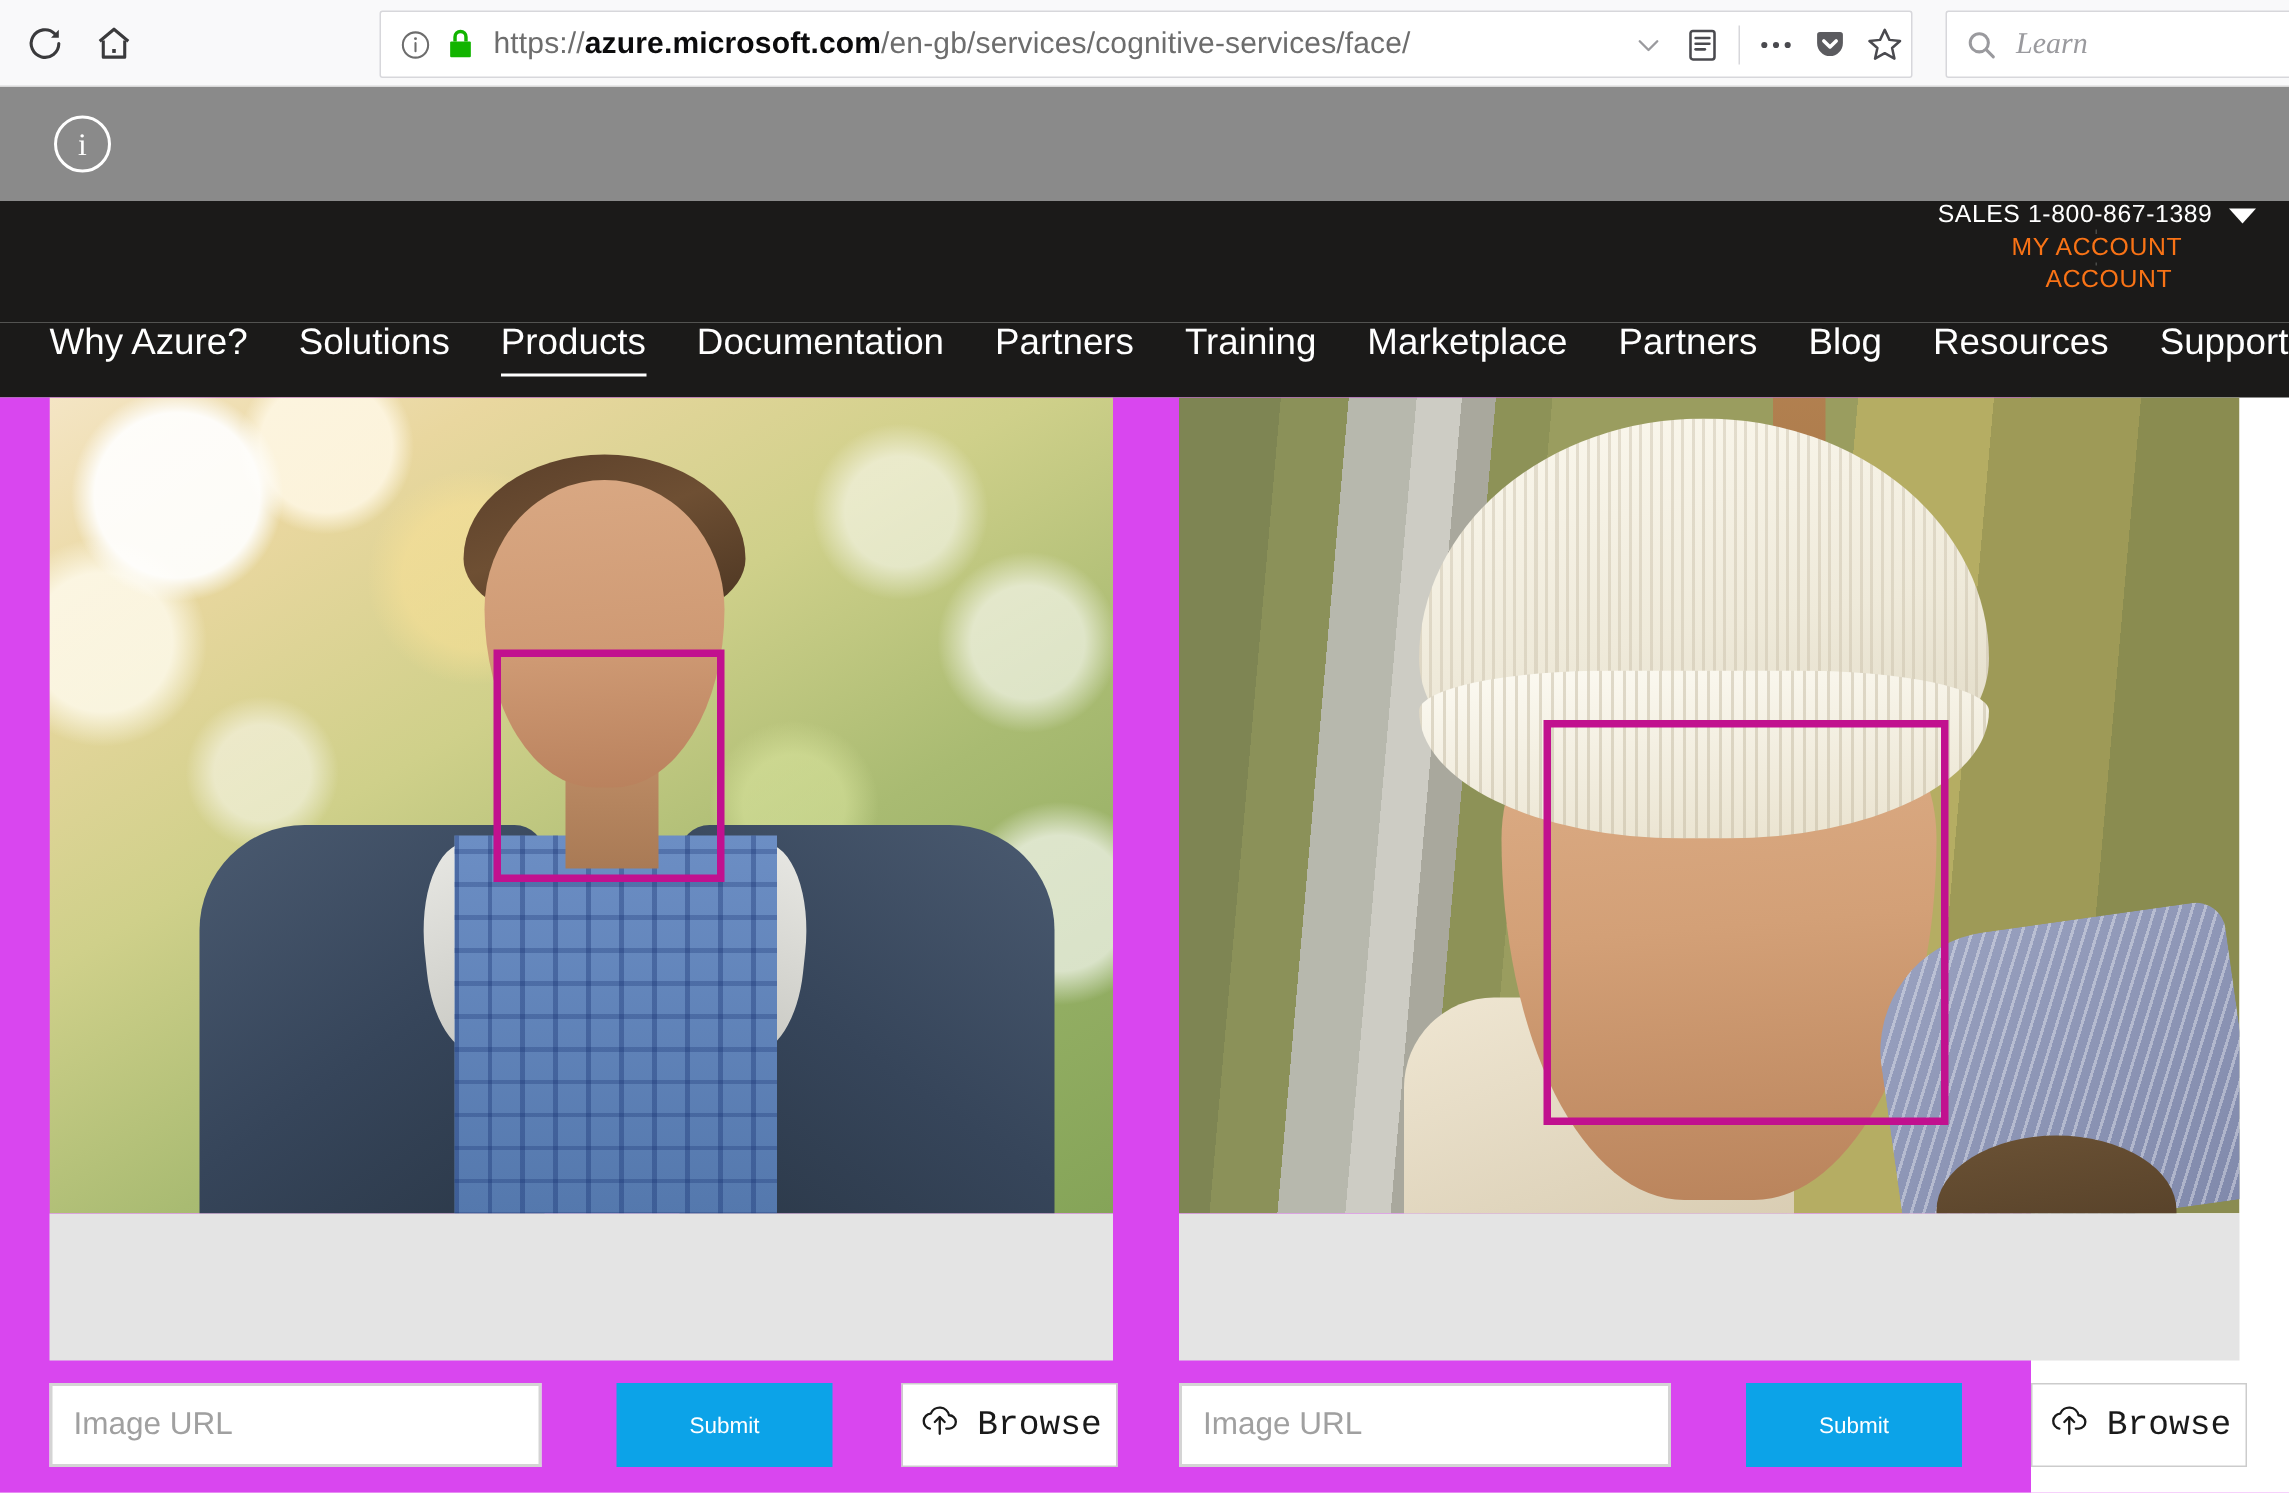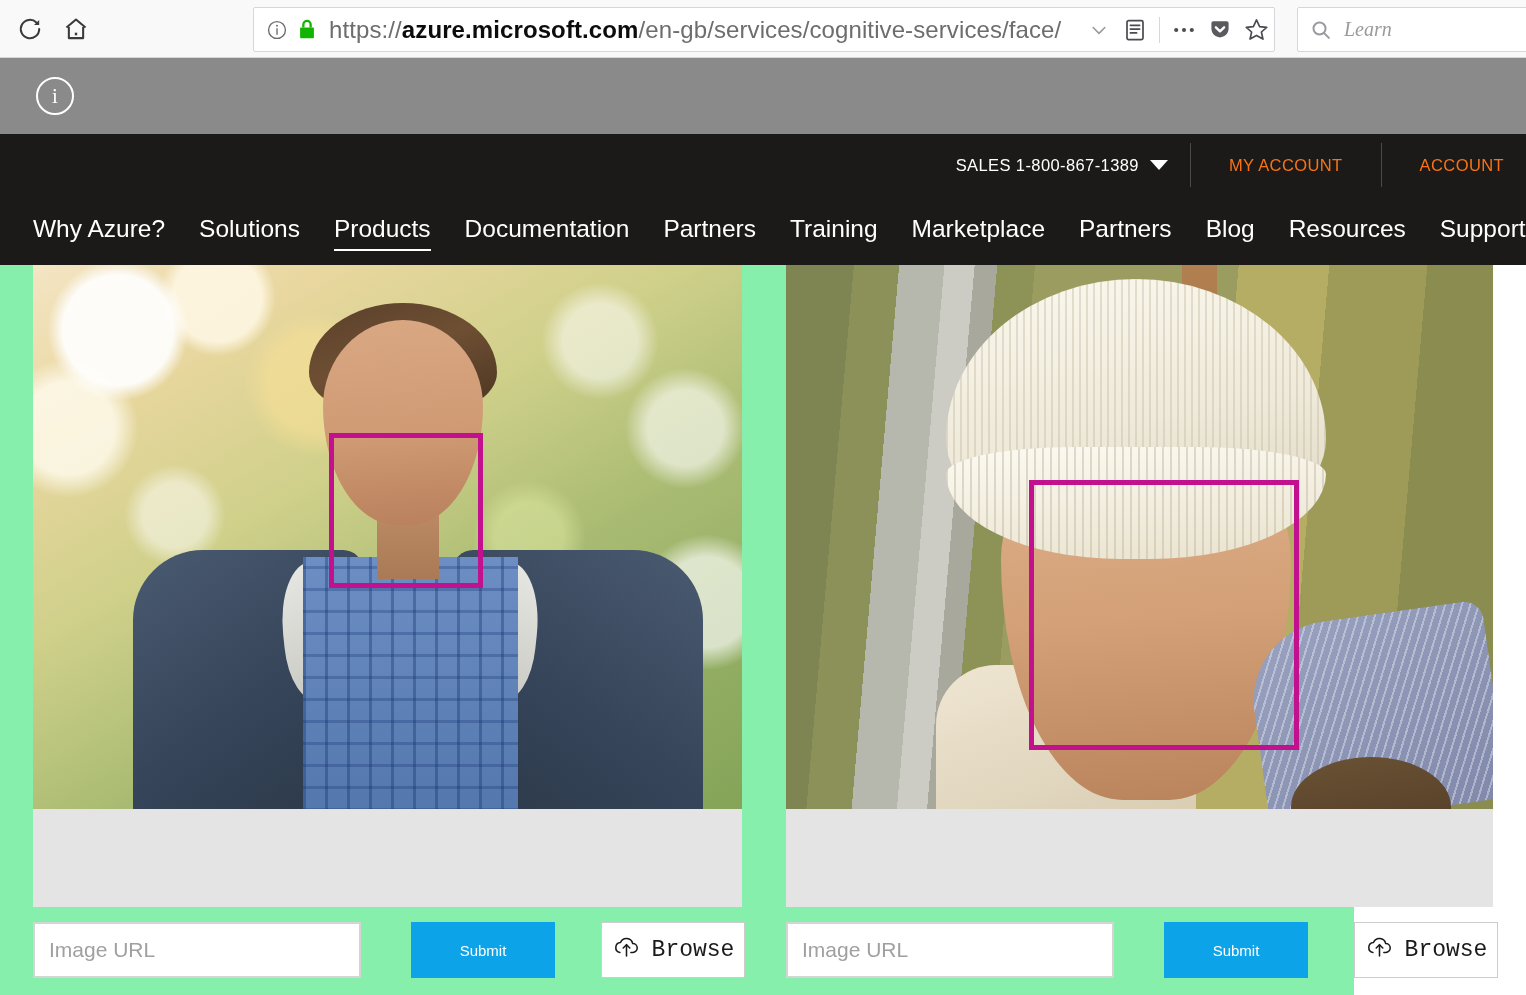--- a/index.html
+++ b/index.html
@@ -32,21 +32,21 @@
     width: 1022px; height: 45px;
     background: #ffffff;
     border: 1px solid #d7d7db;
     border-radius: 2px;
     display: flex; align-items: center;
   }
   .ub-info { margin-left: 12px; display:flex; align-items:center; }
   .ub-lock { margin-left: 9px; display:flex; align-items:center; }
   .url-text {
     margin-left: 12px;
-    font-size: 24px;
+    font-size: 20px;
     color: #6d6d6d;
     white-space: nowrap;
     letter-spacing: 0.1px;
   }
   .url-text .u-host { color: #0c0c0d; font-weight: 600; }
   .url-text .u-scheme { color: #6d6d6d; }
   .ub-right {
     margin-left: auto; display: flex; align-items: center; height: 100%;
   }
   .ub-icon {
@@ -104,21 +104,21 @@
   .azure-logo {
     position: absolute; left: 33px; top: 18px;
     color: #29a3e8;
     font-size: 37px;
     font-weight: 300;
     letter-spacing: 0.2px;
   }
   .header-right {
     position: absolute; right: 0; top: 0;
     height: 62px;
-    display: flex; align-items: center;
+    display: flex; align-items: center; flex-direction: column;
   }
   .hr-sales {
     color: #ffffff; font-size: 16.5px; letter-spacing: 0.4px;
     display: flex; align-items: center; gap: 11px;
     padding: 0 22px;
   }
   .caret-down {
     width: 0; height: 0;
     border-left: 9px solid transparent;
     border-right: 9px solid transparent;
@@ -148,21 +148,21 @@
     white-space: nowrap;
   }
   .nav-item.active {
     border-bottom: 2px solid #ffffff;
   }
 
   
   .page-body {
     position: absolute; left: 0; top: 265px;
     width: 1354px; height: 730px;
-    background: #86efac;
+    background: #d946ef;
   }
 
   .demo-col { position: absolute; top: 0; }
   .demo-col.left  { left: 33px;  width: 709px; }
   .demo-col.right { left: 786px; width: 707px; }
 
   .photo-frame {
     position: relative;
     height: 544px;
     overflow: hidden;

